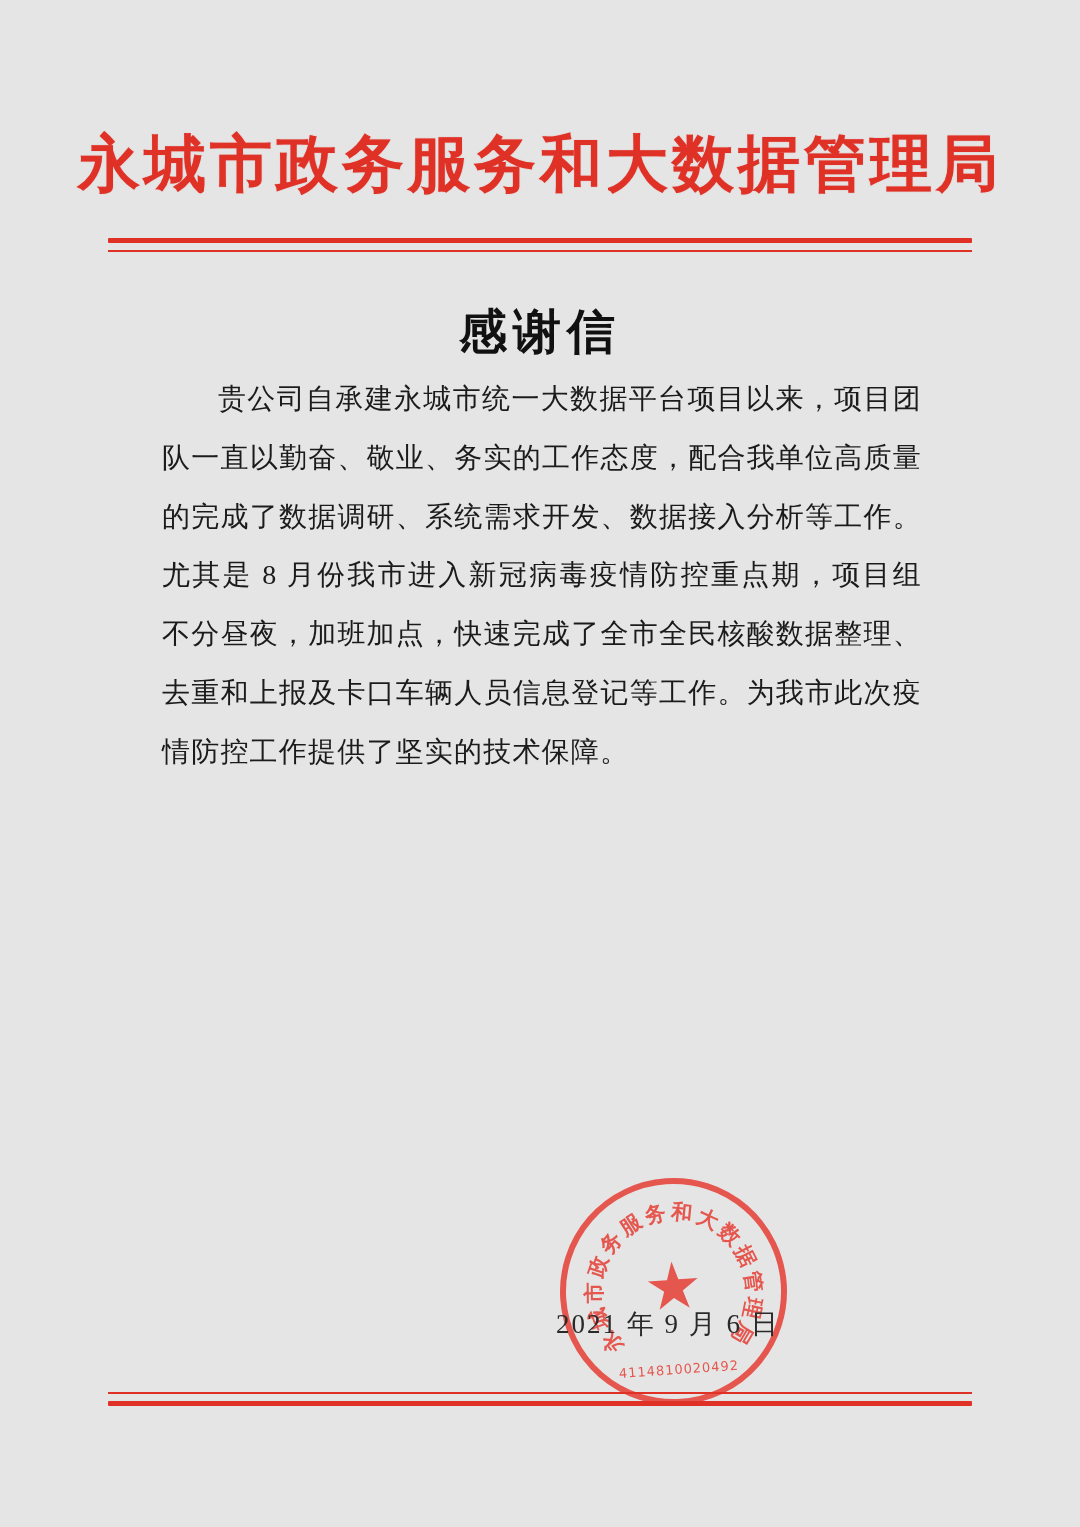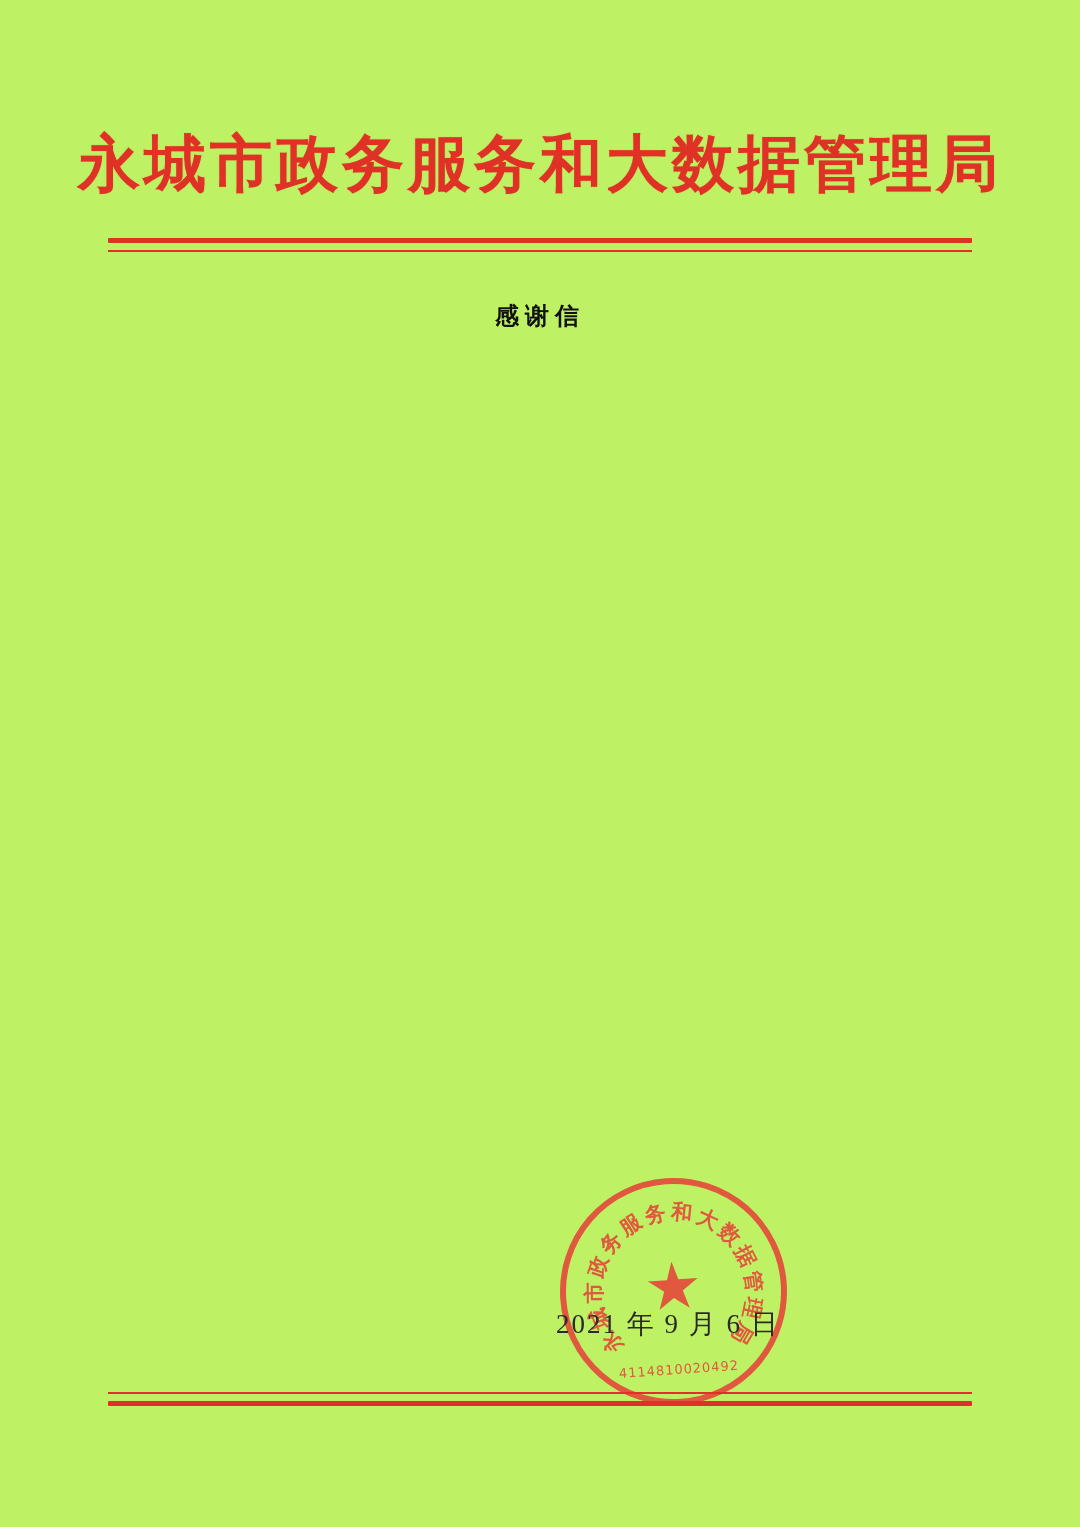--- a/index.html
+++ b/index.html
@@ -12,21 +12,21 @@
     height: 1527px;
     position: relative;
     font-family: "Liberation Serif", "DejaVu Serif", serif;
     color: #1a1a1a;
     overflow: hidden;
   }
 
   .page {
     position: absolute;
     inset: 0;
-    background: #bef264;
+    background: #e5e5e5;
   }
 
   
   .letterhead {
     position: absolute;
     top: 128px;
     left: 0;
     right: 0;
     text-align: center;
   }
@@ -60,21 +60,21 @@
 
   
   .doc-title {
     position: absolute;
     top: 300px;
     left: 0;
     right: 0;
     text-align: center;
     font-family: "DejaVu Serif", "Liberation Serif", serif;
     font-weight: bold;
-    font-size: 24px;
+    font-size: 48px;
     letter-spacing: 6px;
     color: #111;
   }
 
   .content {
     position: absolute;
     top: 370px;
     left: 162px;
     width: 760px;
   }
@@ -187,20 +187,21 @@
   </div>
 
   <div class="rule-group top">
     <div class="rule-thick"></div>
     <div class="rule-thin"></div>
   </div>
 
   <div class="doc-title">感谢信</div>
 
   <div class="content">
+    <p class="para">贵公司自承建永城市统一大数据平台项目以来，项目团队一直以勤奋、敬业、务实的工作态度，配合我单位高质量的完成了数据调研、系统需求开发、数据接入分析等工作。尤其是 8 月份我市进入新冠病毒疫情防控重点期，项目组不分昼夜，加班加点，快速完成了全市全民核酸数据整理、去重和上报及卡口车辆人员信息登记等工作。为我市此次疫情防控工作提供了坚实的技术保障。</p>
   </div>
 
   <div class="sign-area">
     <div class="seal">
       <div class="seal-inner">
         <div class="seal-arc-text">
             <span style="transform: translate(-65.5322px, 45.8861px) rotate(-125deg) translate(-50%, -50%);">永</span>
             <span style="transform: translate(-76.9891px, 21.7411px) rotate(-105.769deg) translate(-50%, -50%);">城</span>
             <span style="transform: translate(-79.854px, -4.83028px) rotate(-86.5385deg) translate(-50%, -50%);">市</span>
             <span style="transform: translate(-73.8072px, -30.8626px) rotate(-67.3077deg) translate(-50%, -50%);">政</span>

